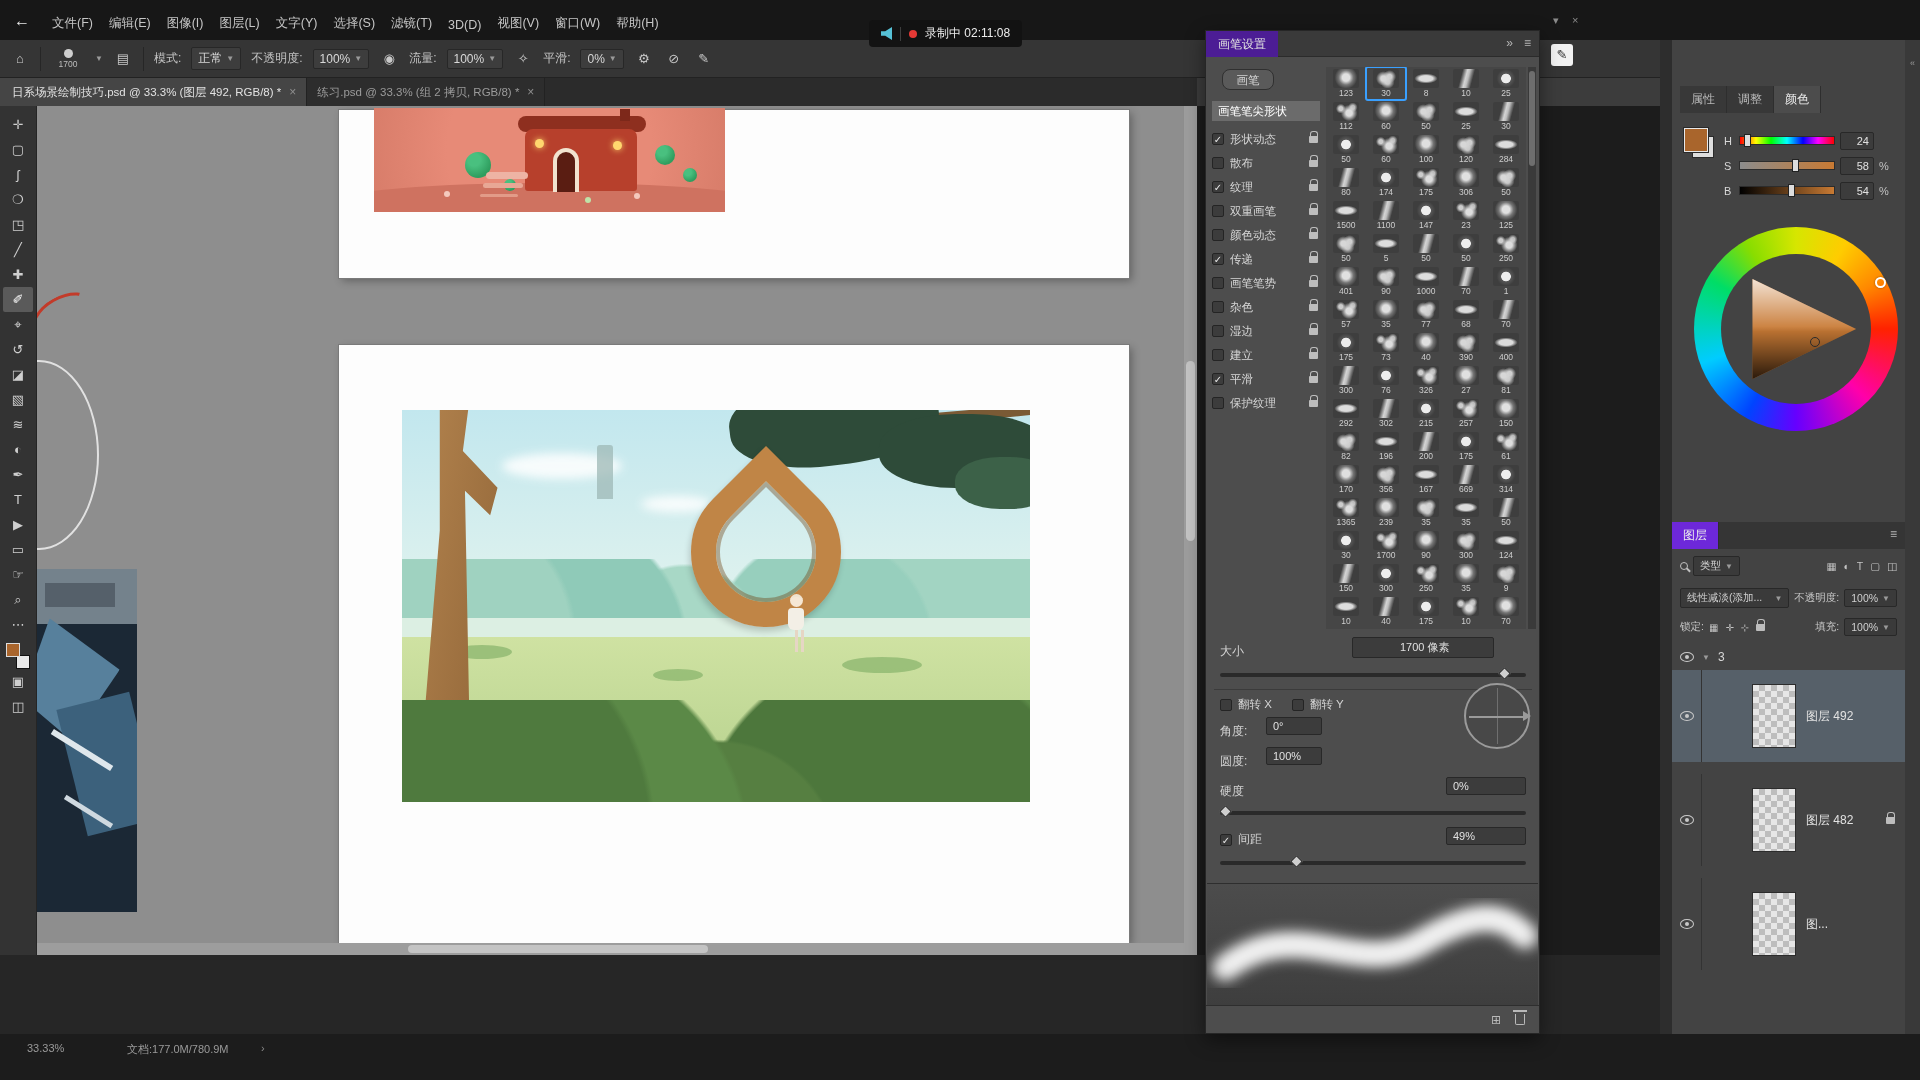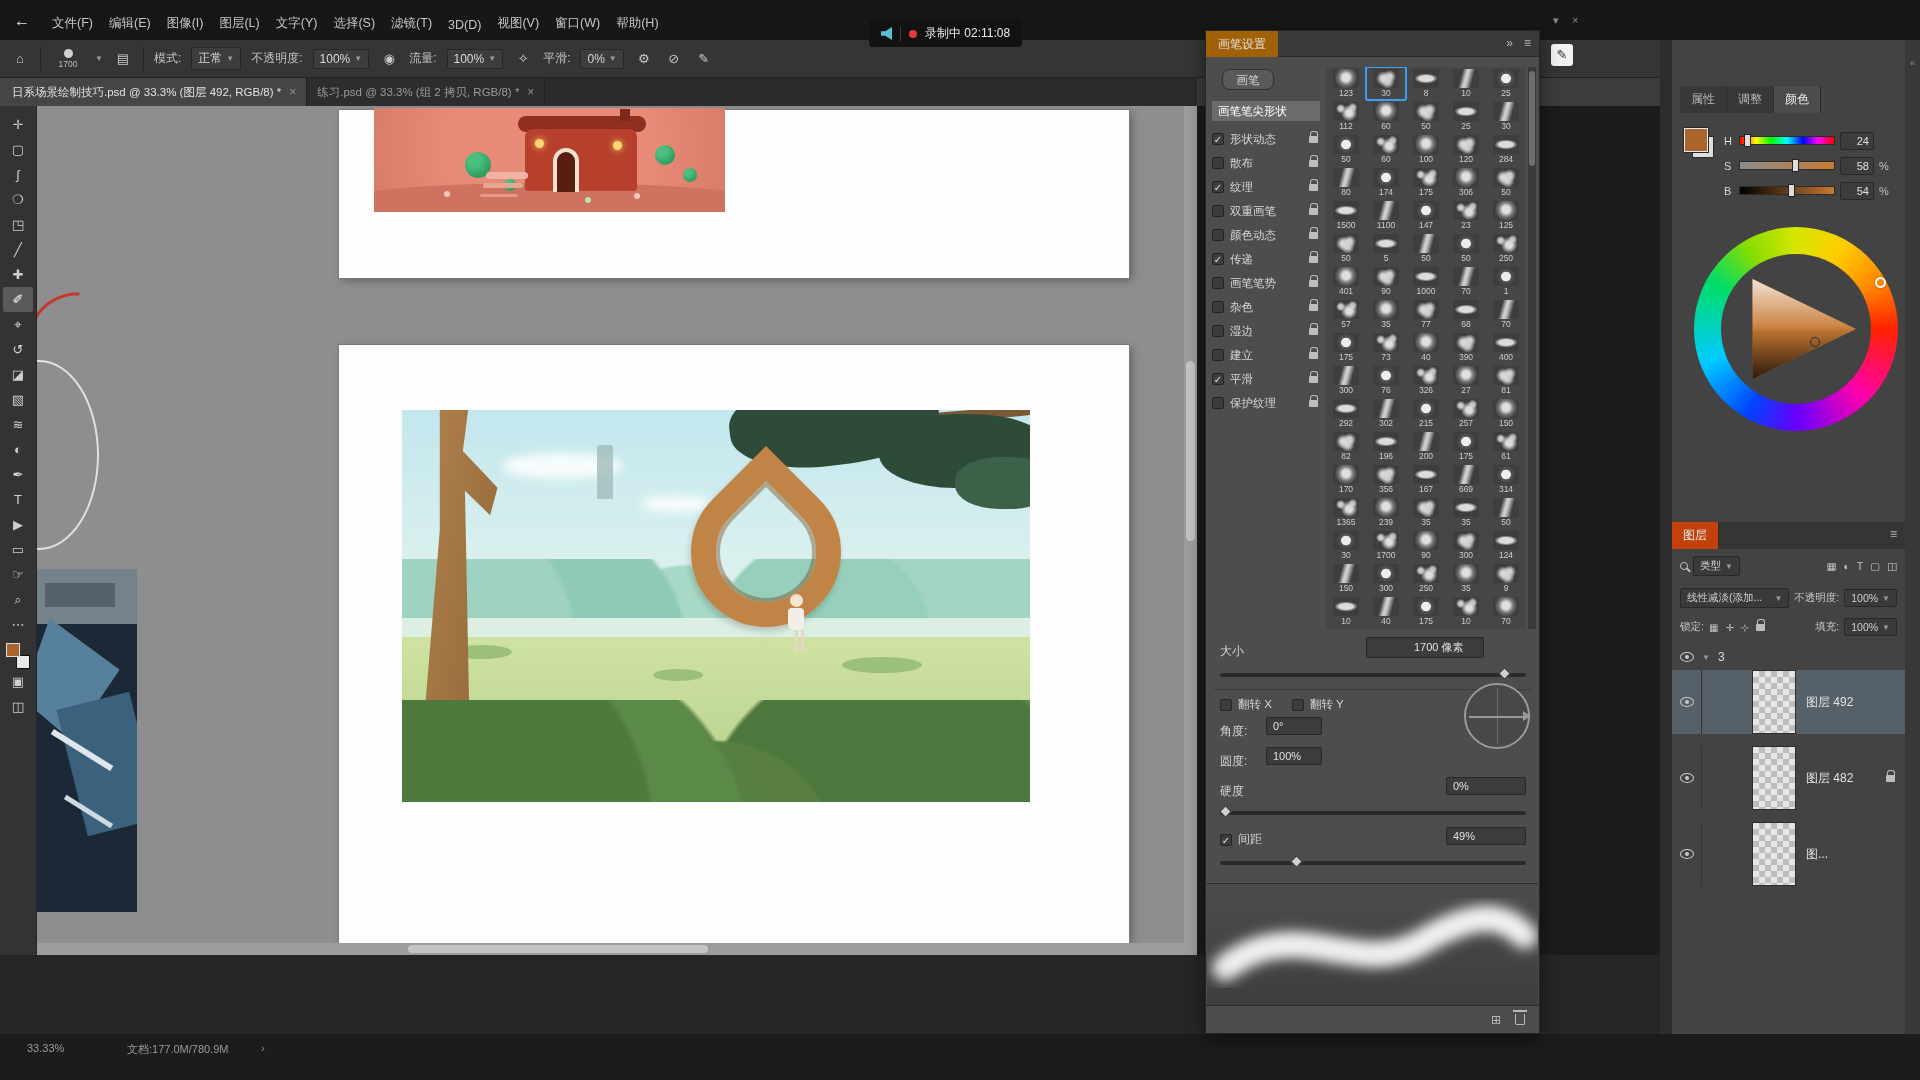--- a/index.html
+++ b/index.html
@@ -127,21 +127,21 @@
   #red-squig { left:-8px; top:190px; width:70px; height:46px; border:3px solid transparent; border-top-color:#c23b2a;
     border-radius:50%; transform:rotate(-30deg); }
 
   #watermark { left:300px; top:414px; width:900px; color:rgba(38,104,214,.95); font-size:26px; font-weight:bold;
     letter-spacing:9px; z-index:5; text-shadow:0 0 1px rgba(255,255,255,.5); }
 
   
   #brush-panel { left:1205px; top:30px; width:335px; height:1004px; background:#4d4d4d;
     border:1px solid #262626; box-shadow:0 6px 18px rgba(0,0,0,.45); z-index:20; color:#d4d4d4; font-size:12px; }
   #bp-header { left:0; top:0; width:100%; height:26px; background:#3a3a3a; border-bottom:1px solid #2b2b2b; }
-  #bp-title { left:0; top:0; height:26px; padding:0 12px; background:#a16207; display:inline-flex; align-items:center;
+  #bp-title { left:0; top:0; height:26px; padding:0 12px; background:#4c1d95; display:inline-flex; align-items:center;
     font-size:12px; color:#e0e0e0; }
   #bp-collapse { right:26px; top:5px; color:#b5b5b5; font-size:12px; }
   #bp-menu { right:8px; top:5px; color:#b5b5b5; font-size:12px; }
   #bp-brushes-btn { left:16px; top:38px; width:52px; height:21px; background:#5a5a5a; border:1px solid #303030;
     border-radius:8px; text-align:center; line-height:20px; font-size:11.5px; }
   #bp-tipshape { left:6px; top:70px; width:108px; height:20px; background:#6b6b6b; color:#fff;
     font-size:11.5px; line-height:20px; padding-left:6px; }
   #brush-options { left:6px; top:96px; width:108px; }
   .bopt { display:flex; align-items:center; height:24px; gap:6px; }
   .cb { width:12px; height:12px; background:#3c3c3c; border:1px solid #242424; border-radius:2px; font-size:10px;
@@ -159,21 +159,21 @@
   .bcell.bsel { outline:2px solid #3aa0ff; outline-offset:-1px; border-radius:2px; }
   #grid-scroll { left:322px; top:36px; width:8px; height:562px; background:#3a3a3a; }
   #grid-scroll .thumb { position:absolute; left:1px; top:4px; width:6px; height:95px; background:#6e6e6e; border-radius:3px; }
 
   .valbox { background:#3c3c3c; border:1px solid #282828; border-radius:2px; color:#e0e0e0; font-size:11px;
     padding:2px 6px; display:inline-block; }
   .ps-slider { position:absolute; height:4px; background:#2a2a2a; border-radius:2px; }
   .ps-knob { position:absolute; top:-4px; width:9px; height:9px; background:#cfcfcf; border:1px solid #1d1d1d;
     transform:rotate(45deg); margin-left:-5px; }
   #bp-size-label { left:14px; top:612px; }
-  #bp-size-val { left:160px; top:606px; width:118px;padding-left:47px; }
+  #bp-size-val { left:146px; top:606px; width:142px;padding-left:47px; }
   #bp-size-slider { left:14px; top:642px; width:306px; }
   #bp-div1 { left:8px; top:658px; width:318px; height:1px; background:#3b3b3b; }
   #bp-flip { left:14px; top:666px; display:flex; gap:20px; align-items:center; }
   .flip-item { display:flex; gap:6px; align-items:center; font-size:11.5px; }
   #bp-dial { left:258px; top:652px; width:66px; height:66px; border:2px solid #9a9a9a; border-radius:50%; background:#484848; }
   .dial-h { position:absolute; left:3px; right:3px; top:50%; height:2px; background:#9a9a9a; }
   .dial-v { position:absolute; top:3px; bottom:3px; left:50%; width:1px; background:#6f6f6f; }
   .dial-arrow { position:absolute; right:-3px; top:50%; transform:translateY(-50%);
     border-left:8px solid #9a9a9a; border-top:5px solid transparent; border-bottom:5px solid transparent; }
   #bp-angle-label { left:14px; top:692px; }
@@ -218,37 +218,37 @@
     background:conic-gradient(from 0deg,#d6e600,#ffcc00 30deg,#ff8800 60deg,#ff2200 90deg,#ff00aa 135deg,
       #6600ff 180deg,#0044ff 210deg,#00ccff 250deg,#00dd66 300deg,#88dd00 330deg,#d6e600 360deg); }
   #wheel-inner { position:absolute; inset:27px; background:#434343; border-radius:50%; }
   #wheel-tri { position:absolute; inset:38px; clip-path:polygon(97% 50%,16% 11%,16% 89%); background-color:#c87a35;
     background-image:linear-gradient(to bottom,#fff,rgba(255,255,255,0) 52%),linear-gradient(to top,#000,rgba(0,0,0,0) 52%); }
   #tri-marker { position:absolute; left:116px; top:110px; width:10px; height:10px; border:1.5px solid #2b2b2b; border-radius:50%; }
   #ring-marker { position:absolute; right:12px; top:50px; width:11px; height:11px; border:2px solid #fff; border-radius:50%;
     box-shadow:0 0 2px rgba(0,0,0,.5); }
 
   #layers-tabs { left:0px; top:482px; width:100%; background:#353535; }
-  #layers-tabs .ptab.active { background:#c2410c; }
+  #layers-tabs .ptab.active { background:#6d28d9; }
   #layers-menu { right:8px; top:487px; color:#b5b5b5; font-size:12px; }
   .lp-row { position:absolute; left:0; width:100%; display:flex; align-items:center; gap:5px; padding:0 8px; }
   #lp-filter { top:514px; height:24px; }
   .mag { width:8px; height:8px; border:1.5px solid #c0c0c0; border-radius:50%; position:relative; flex:none; }
   .mag:after { content:""; position:absolute; width:5px; height:1.5px; background:#c0c0c0; transform:rotate(45deg);
     right:-4px; bottom:-1px; }
   .mini-select { display:flex; align-items:center; gap:4px; background:#3a3a3a; border:1px solid #282828;
     padding:2px 6px; border-radius:2px; font-size:10.5px; }
   .filter-icos { margin-left:auto; display:flex; gap:7px; color:#c4c4c4; font-size:10.5px; }
   #lp-blend { top:546px; height:24px; }
   #lp-lock { top:576px; height:22px; }
   .lock-icos { display:flex; gap:7px; color:#c4c4c4; font-size:10px; align-items:center; }
   .small-label { font-size:10.5px; color:#c8c8c8; white-space:nowrap; }
   #layer-rows { position:absolute; left:0; top:604px; width:100%; }
   .lgroup { display:flex; align-items:center; gap:8px; height:26px; padding:0 8px; color:#d8d8d8; font-size:12px; }
-  .lrow { position:relative; display:flex; align-items:center; height:64px; margin-bottom:12px; padding-right:8px; }
+  .lrow { position:relative; display:flex; align-items:center; height:92px; margin-bottom:12px; padding-right:8px; }
   .lrow.sel { background:#566069; }
   .eyebox { width:30px; height:100%; border-right:1px solid #333; display:flex; align-items:center; justify-content:center; flex:none; }
   .eye { width:14px; height:10px; position:relative; display:inline-block; }
   .eye:before { content:""; position:absolute; inset:0; border:1.5px solid #c8c8c8; border-radius:50%; }
   .eye:after { content:""; position:absolute; left:5px; top:3px; width:4px; height:4px; background:#c8c8c8; border-radius:50%; }
   .lthumb { width:44px; height:64px; margin-left:50px; border:1px solid #2c2c2c; flex:none; }
   .checker { background-color:#e6e6e6;
     background-image:linear-gradient(45deg,#bdbdbd 25%,transparent 25%,transparent 75%,#bdbdbd 75%),
       linear-gradient(45deg,#bdbdbd 25%,transparent 25%,transparent 75%,#bdbdbd 75%);
     background-size:12px 12px; background-position:0 0,6px 6px; }

